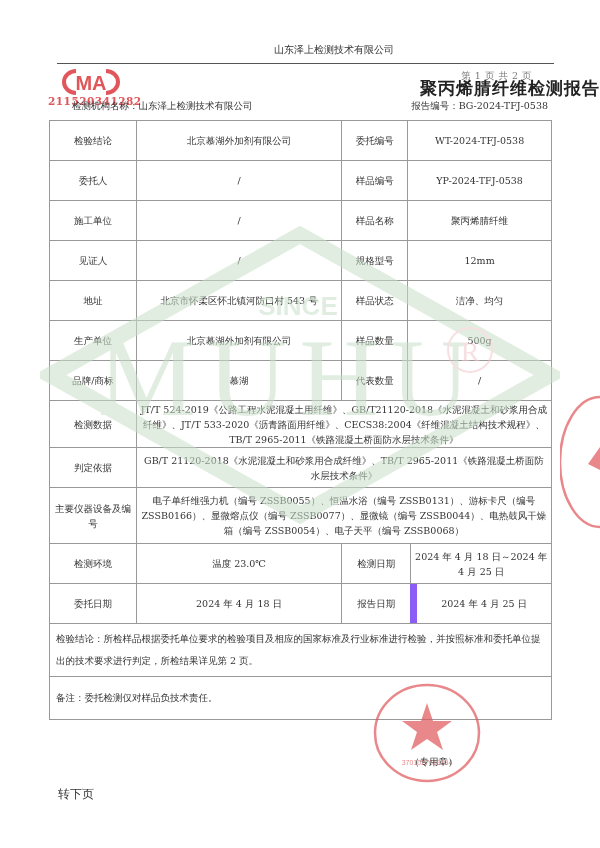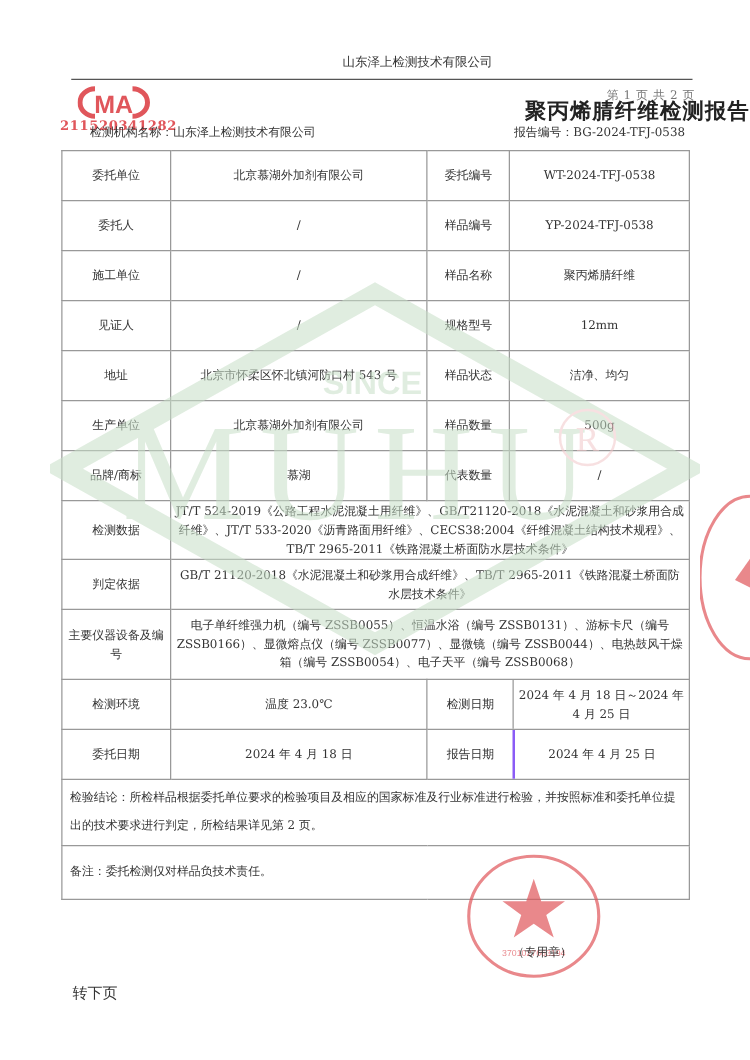--- a/index.html
+++ b/index.html
@@ -1,21 +1,21 @@
 <!DOCTYPE html>
 <html><head>
 <meta charset="utf-8">
 <style>
   html, body { margin:0; padding:0; background:#fff; }
   body { width:600px; height:848px; position:relative; overflow:hidden;
          font-family:"DejaVu Serif","Liberation Serif",serif; color:#333; }
   .abs { position:absolute; }
   .company-header { left:0; width:600px; top:43px; text-align:center; font-size:10px; color:#333;margin-left:34px; }
   .header-rule { left:57px; width:497px; top:63px; height:0; border-top:1px solid #555; }
-  .page-info { right:44px; top:70px; font-size:9.5px; color:#777; letter-spacing:0.5px; }
+  .page-info { right:68px; top:70px; font-size:9.5px; color:#777; letter-spacing:0.5px; }
   .cma { left:62px; top:68px; width:58px; height:28px; }
   .cma-code { left:48px; top:95px; font-size:10.5px; color:#e0565b; letter-spacing:0.5px; font-weight:bold; }
   .title { left:0; width:600px; top:77px; text-align:right; font-size:17px; font-weight:bold; color:#222; letter-spacing:1px; }
   .org { left:72px; top:100px; font-size:9.5px; color:#333; }
   .report-no { right:52px; top:100px; font-size:9.5px; color:#333; }
 
   table.report { position:absolute; left:49px; top:120px; width:503px; border-collapse:collapse; font-size:9.5px; }
   table.report td { border:1px solid #999; text-align:center; vertical-align:middle; padding:0 3px; color:#333; line-height:15px; }
   tr.h40 td { height:39px; }
   tr.h47 td { height:46px; }
@@ -48,21 +48,21 @@
 
 <table class="report">
   <colgroup>
       <col style="width:87px">
       <col style="width:206px">
       <col style="width:66px">
       <col style="width:144px">
     </colgroup>
   <tbody>
       <tr class="h40">
-    <td>委托单位</td>
+    <td>检验结论</td>
     <td>北京慕湖外加剂有限公司</td>
     <td>委托编号</td>
     <td>WT-2024-TFJ-0538</td>
   </tr>
   <tr class="h40">
     <td>委托人</td>
     <td>/</td>
     <td>样品编号</td>
     <td>YP-2024-TFJ-0538</td>
   </tr>
@@ -116,21 +116,21 @@
         <div style="width:68px;border-right:1px solid #999;display:flex;align-items:center;justify-content:center">检测日期</div>
         <div style="flex:1;display:flex;align-items:center;justify-content:center">2024 年 4 月 18 日～2024 年 4 月 25 日</div>
       </div>
     </td>
   </tr>
   <tr class="h40">
     <td>委托日期</td>
     <td>2024 年 4 月 18 日</td>
     <td colspan="2" style="padding:0">
       <div style="display:flex;height:39px;align-items:stretch">
-        <div style="width:68px;border-right:2px solid #8b5cf6;display:flex;align-items:center;justify-content:center">报告日期</div>
+        <div style="width:68px;border-right:7px solid #8b5cf6;display:flex;align-items:center;justify-content:center">报告日期</div>
         <div style="flex:1;display:flex;align-items:center;justify-content:center">2024 年 4 月 25 日</div>
       </div>
     </td>
   </tr>
   <tr>
     <td colspan="4" class="left" style="height:41px">检验结论：所检样品根据委托单位要求的检验项目及相应的国家标准及行业标准进行检验，并按照标准和委托单位提出的技术要求进行判定，所检结果详见第 2 页。</td>
   </tr>
   <tr>
     <td colspan="4" class="left" style="height:34px">备注：委托检测仅对样品负技术责任。</td>
   </tr>

